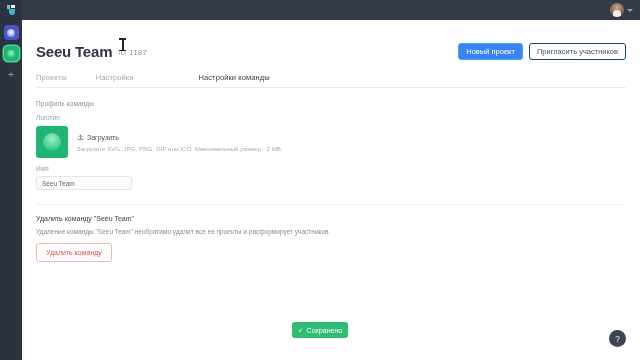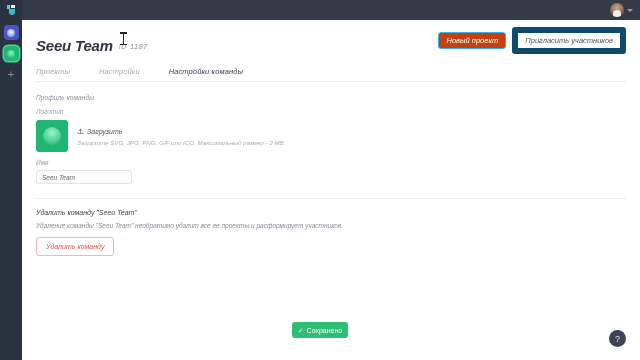--- a/index.html
+++ b/index.html
@@ -63,21 +63,21 @@
     background: radial-gradient(circle at 50% 35%, #8ff0c2 0%, #2fc983 70%, #17a263 100%);
   }
   .rail-item.plus {
     color: #8a93a3; font-size: 11px; line-height: 1; font-weight: 300;
     border: 1px dashed transparent;
   }
 
   
   .content {
     position: absolute; left: 22px; top: 20px; width: 618px; height: 340px;
-    background: #ffffff; padding: 6px 14px 0 14px; font-style: italic;
+    background: #ffffff; padding: 12px 14px 0 14px;
   }
   .head-row {
     display: flex; align-items: flex-end; padding-top: 11px; height: 28px;
   }
   .page-title {
     font-size: 15px; font-weight: bold; color: #2f3542; letter-spacing: -0.2px;
     line-height: 16px;
   }
   .id-block {
     display: flex; align-items: baseline; gap: 3px; margin-left: 6px;
@@ -95,30 +95,30 @@
   .text-cursor::before { top: 0; }
   .text-cursor::after { bottom: 0; }
   .text-cursor i {
     position: absolute; left: 3px; top: 0; width: 1.5px; height: 13px; background: #22262e;
   }
   .head-actions { margin-left: auto; display: flex; gap: 6px; align-items: center; }
   .btn {
     font-size: 7.5px; border-radius: 3px; padding: 4px 7px; line-height: 1;
     white-space: nowrap; cursor: pointer;
   }
-  .btn-primary { background: #c2410c; color: #ffffff; border: 1px solid #35b5e5; }
-  .btn-ghost { background: #ffffff; color: #4a5160; border: 6px solid #0c4a6e; text-align: right; }
+  .btn-primary { background: #3b82f6; color: #ffffff; border: 1px solid #35b5e5; }
+  .btn-ghost { background: #ffffff; color: #4a5160; border: 1px solid #0c4a6e; text-align: right; }
 
   
   .tabs {
     display: flex; gap: 29px; margin-top: 13px; border-bottom: 1px solid #e9ecf0;
     padding-bottom: 5px;
   }
   .tab { font-size: 7.5px; color: #a3a9b5; cursor: pointer; letter-spacing: .1px; }
-  .tab.active { color: #3a414f; }
+  .tab.active { color: #3a414f; margin-left: 36px; }
 
   
   .section-title {
     font-size: 6.5px; color: #8b919d; margin-top: 12px; letter-spacing: .1px;
   }
   .field-label { font-size: 6.5px; color: #9aa0ab; margin-top: 7px; }
   .logo-row { display: flex; align-items: center; gap: 9px; margin-top: 5px; }
   .logo-thumb {
     width: 32px; height: 32px; border-radius: 3px; background: #21b573;
     display: flex; align-items: center; justify-content: center; flex: 0 0 auto;

